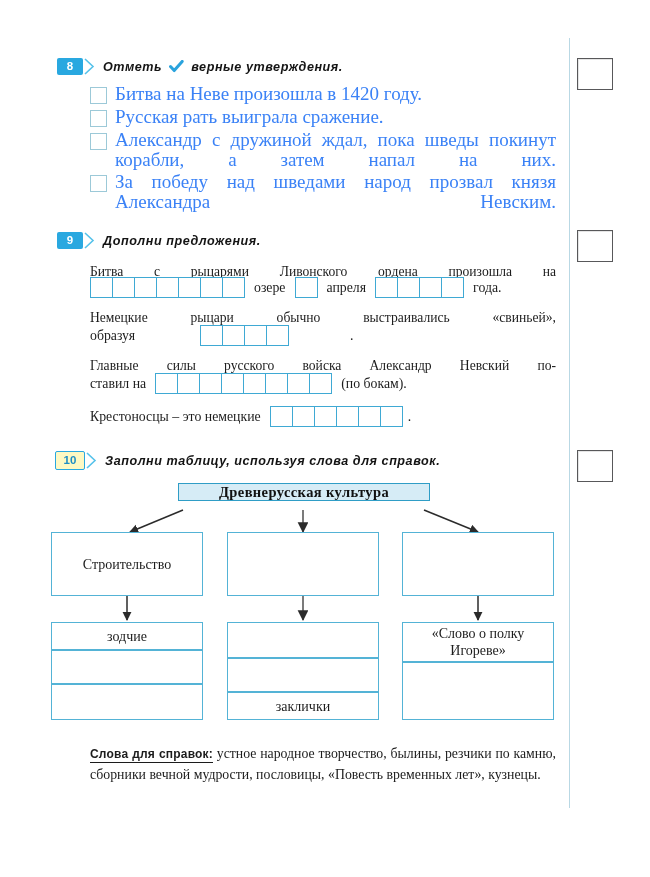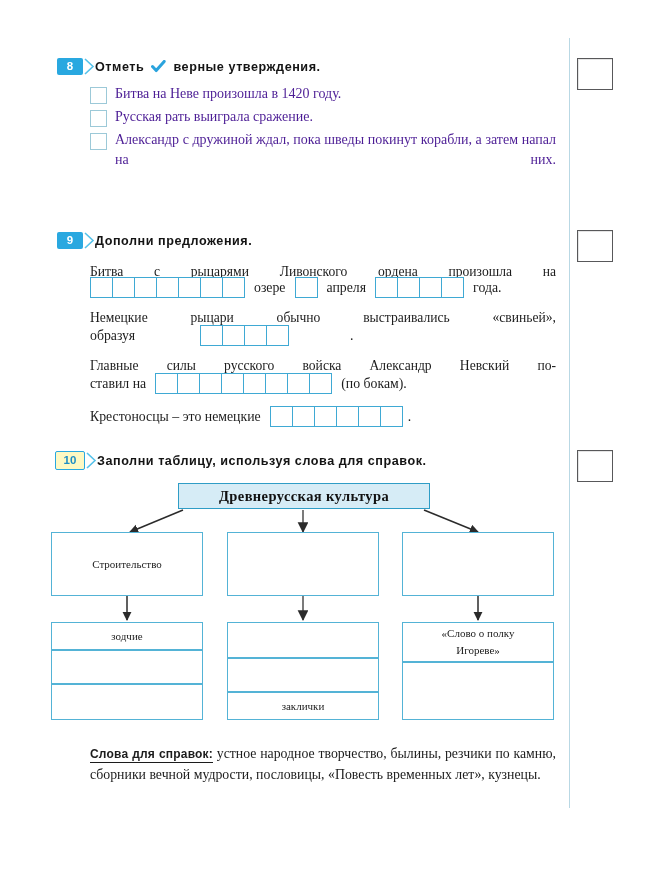--- a/index.html
+++ b/index.html
@@ -46,22 +46,23 @@
     background:#fef9c3;color:#1f8ec4;border:1.4px solid #29a8e0;
     min-width:22px;
   }
   .badge .chev{
     width:11px;height:17px;margin-left:1px;
     display:block;
   }
   .task-title{
     font-family:"Liberation Sans", sans-serif;
     font-size:12.6px;font-weight:bold;color:#141414;
-    letter-spacing:.55px;
+    margin-left:8px;letter-spacing:.55px;
     white-space:nowrap;
+    font-style:italic;
   }
   .check-ico{width:15px;height:13px;display:inline-block;vertical-align:-2px;margin:0 3px;}
 
   
   .ptext{
     position:absolute;
     font-family:"Liberation Serif", serif;
     font-size:13.6px;line-height:20px;color:#1c1c1c;
   }
   .just{text-align:justify;}
@@ -69,21 +70,21 @@
 
   
   .stmt{position:absolute;left:90px;display:flex;align-items:flex-start;}
   .cbox{
     flex:0 0 auto;width:15px;height:15px;
     border:1.3px solid #9cc9d8;background:#fff;
     margin-top:3px;margin-right:8px;
   }
   .stmt .txt{
     font-family:"Liberation Serif", serif;
-    font-size:14px;line-height:19.5px;color:#4c1d95;
+    font-size:19px;line-height:19.5px;color:#3b82f6;
     text-align:justify;
   }
 
   
   .cells{display:inline-flex;vertical-align:-5px;}
   .cells i{
     display:block;width:21px;height:19px;
     border:1.3px solid #3fa9d4;
     border-right:none;background:#fff;
   }
@@ -100,21 +101,21 @@
     box-sizing:border-box;
   }
   .dtitle{
     background:#d6ecf6;border:1.5px solid #2f9dc6;
     display:flex;align-items:center;justify-content:center;
     font-family:"Liberation Serif", serif;font-weight:bold;
     font-size:14.5px;letter-spacing:.4px;color:#111;
   }
   .dcell{
     display:flex;align-items:center;justify-content:center;
-    font-family:"Liberation Serif", serif;font-size:11px;
+    font-family:"Liberation Serif", serif;font-size:14px;
     color:#1c1c1c;text-align:center;line-height:17px;box-sizing:border-box;
   }
   .arrows{position:absolute;left:0;top:0;width:650px;height:270px;pointer-events:none;}
 
   
   .refs{position:absolute;left:90px;top:744px;width:466px;
     font-family:"Liberation Serif", serif;font-size:13.8px;line-height:20.5px;
     color:#1c1c1c;text-align:justify;}
   .refs b{
     font-family:"Liberation Sans", sans-serif;font-size:12px;font-weight:bold;
@@ -161,20 +162,24 @@
     <span class="txt">Битва на Неве произошла в 1420 году.</span>
   </div>
   <div class="stmt" style="top:107px;width:450px;">
     <span class="cbox"></span>
     <span class="txt">Русская рать выиграла сражение.</span>
   </div>
   <div class="stmt" style="top:130px;width:466px;">
     <span class="cbox"></span>
     <span class="txt just">Александр с дружиной ждал, пока шведы покинут корабли, а затем напал на них.</span>
   </div>
+  <div class="stmt" style="top:172px;width:466px;">
+    <span class="cbox"></span>
+    <span class="txt just">За победу над шведами народ прозвал князя Александра Невским.</span>
+  </div>
 
   <div class="task-head" style="left:57px;top:232px;">
     <span class="badge">
       <span class="num">9</span>
       <svg class="chev" viewBox="0 0 11 17">
         <path d="M1 1 L9 8.5 L1 16" fill="none" stroke="#56c2ea" stroke-width="1.6"></path>
       </svg>
     </span>
     <span class="task-title">Дополни  предложения.</span>
   </div>
@@ -281,21 +286,21 @@
 
       <path d="M303,40 L303,62" fill="none" stroke="#6d6d6d" stroke-width="1.8" marker-end="url(#ah)"></path>
 
       <path d="M424,40 L478,62" fill="none" stroke="#2b2b2b" stroke-width="1.5" marker-end="url(#ah)"></path>
 
       <path d="M127,126 L127,150" fill="none" stroke="#2b2b2b" stroke-width="1.5" marker-end="url(#ah)"></path>
       <path d="M303,126 L303,150" fill="none" stroke="#6d6d6d" stroke-width="1.8" marker-end="url(#ah)"></path>
       <path d="M478,126 L478,150" fill="none" stroke="#2b2b2b" stroke-width="1.5" marker-end="url(#ah)"></path>
     </svg>
 
-    <div class="dbox dtitle" style="left:178px;top:13px;width:252px;height:26px;">Древнерусская  культура</div>
+    <div class="dbox dtitle" style="left:178px;top:13px;width:252px;height:18px;">Древнерусская  культура</div>
 
     <div class="dbox dcell" style="left:51px;top:62px;width:152px;height:64px;">Строительство</div>
     <div class="dbox dcell" style="left:227px;top:62px;width:152px;height:64px;"></div>
     <div class="dbox dcell" style="left:402px;top:62px;width:152px;height:64px;"></div>
 
     <div class="dbox dcell" style="left:51px;top:152px;width:152px;height:28px;">зодчие</div>
     <div class="dbox dcell" style="left:51px;top:180px;width:152px;height:34px;"></div>
     <div class="dbox dcell" style="left:51px;top:214px;width:152px;height:36px;"></div>
 
     <div class="dbox dcell" style="left:227px;top:152px;width:152px;height:36px;"></div>

